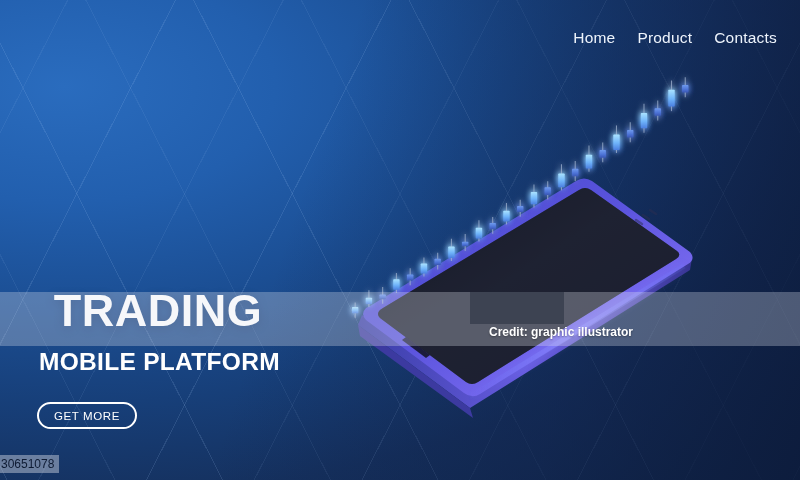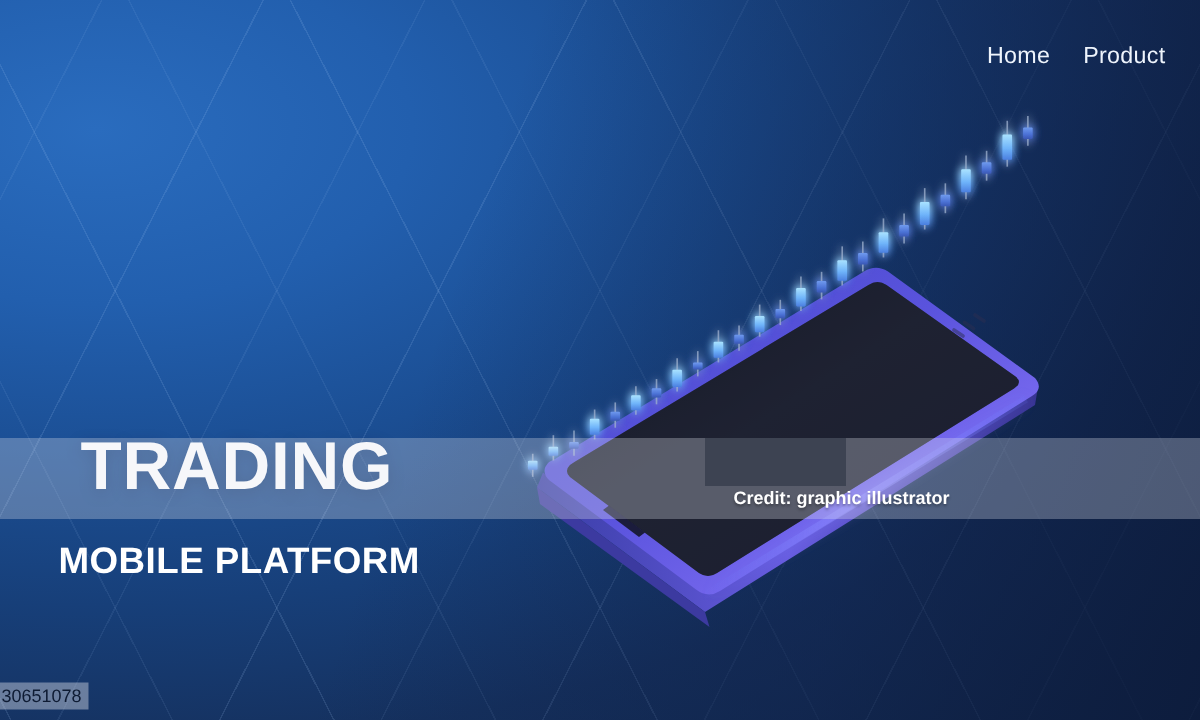--- a/index.html
+++ b/index.html
@@ -49,21 +49,21 @@
   
   .copy{position:absolute;left:36px;top:288px;z-index:9;}
   .h1{
     color:#ffffff;font-size:45px;font-weight:bold;
     letter-spacing:.5px;line-height:1;margin:0;
     text-shadow:0 2px 10px rgba(0,20,60,.35);
     text-align:center;
   }
   .h2{
     color:#ffffff;font-size:24.5px;font-weight:bold;
-    letter-spacing:.3px;margin:28px 0 0 3px;
+    letter-spacing:.3px;margin:15px 0 0 3px;
   }
   .btn{
     margin-top:26px;margin-left:1px;
     width:100px;height:27px;
     border:2px solid #ffffff;border-radius:999px;
     display:flex;align-items:center;justify-content:center;
     color:#ffffff;font-size:11.5px;letter-spacing:.6px;
     background:transparent;cursor:pointer;
     box-sizing:border-box;
   }
@@ -260,20 +260,22 @@
   </div>
 
   <div class="wm"></div>
   <div class="wm-logo"></div>
   <div class="wm-credit">Credit: graphic illustrator</div>
   <div class="wm-id">30651078</div>
 
   <nav class="nav">
     <a href="#">Home</a>
     <a href="#">Product</a>
+    <a href="#">Contacts</a>
   </nav>
 
   <div class="copy">
     <h1 class="h1">TRADING</h1>
     <div class="h2">MOBILE PLATFORM</div>
+    <div class="btn">GET MORE</div>
   </div>
 
 </div>
 
 </body></html>

